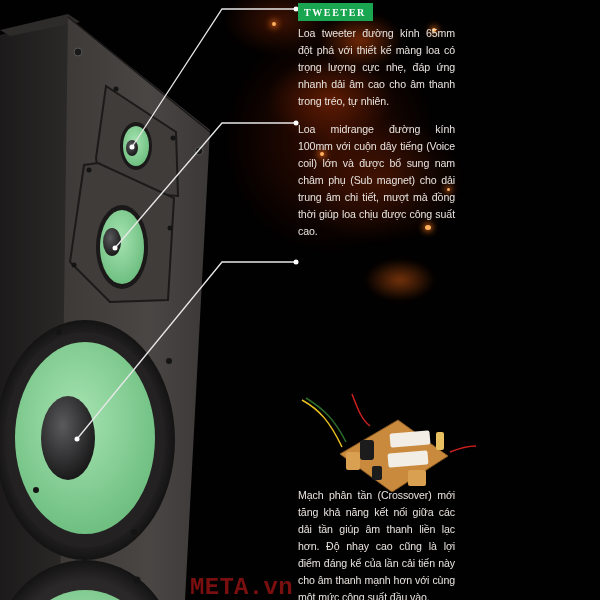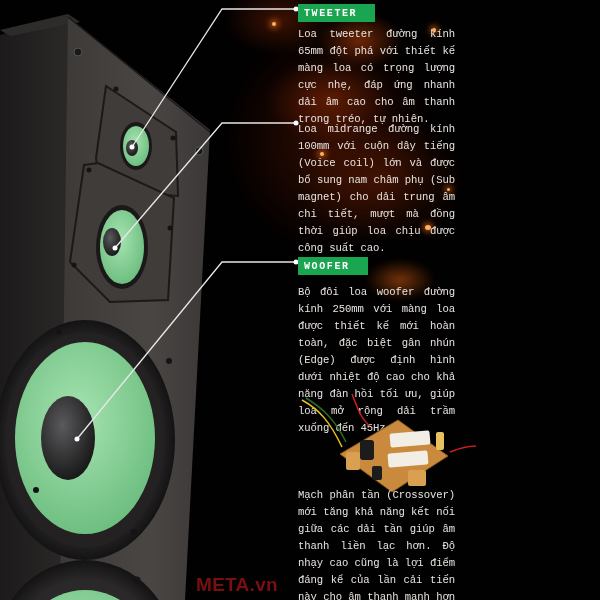--- a/index.html
+++ b/index.html
@@ -16,25 +16,25 @@
       radial-gradient(ellipse 140px 150px at 200px 160px, rgba(80,20,4,.6), transparent 75%);
     filter:blur(2px); }
   .spark { position:absolute; width:4px; height:4px; border-radius:50%; background:#ffb060; box-shadow:0 0 6px 2px rgba(255,120,30,.7); }
   .speaker-svg { position:absolute; left:0; top:0; }
 
   
   .callouts { position:absolute; left:0; top:0; width:600px; height:600px; pointer-events:none; }
 
   
   .block { position:absolute; left:298px; width:157px; }
-  .tag { display:inline-block; background:#1aa551; color:#fff; font-family:Liberation Mono, monospace; font-weight:bold; font-size:10px; letter-spacing:1.6px; padding:3px 18px 2px 6px; line-height:13px; }
-  .desc { margin:6px 0 0 0; color:#e8e3df; font-family:Liberation Mono, monospace; font-size:10.6px; line-height:17px; text-align:justify; letter-spacing:-0.1px; }
+  .tag { display:inline-block; background:#1aa551; color:#fff; font-family:Liberation Serif, serif; font-weight:bold; font-size:10px; letter-spacing:1.6px; padding:3px 7px 2px 6px; line-height:13px; }
+  .desc { margin:6px 0 0 0; color:#e8e3df; font-family:Liberation Sans, sans-serif; font-size:10.6px; line-height:17px; text-align:justify; letter-spacing:-0.1px; }
 
   .crossover-board { position:absolute; left:300px; top:392px; width:180px; height:100px; }
-  .watermark { position:absolute; left:196px; top:574px; color:#7a0f0f; font-family:Liberation Sans, sans-serif; font-weight:bold; font-size:19px; letter-spacing:0.3px; }
+  .watermark { position:absolute; left:190px; top:574px; color:#7a0f0f; font-family:Liberation Mono, monospace; font-weight:bold; font-size:24px; letter-spacing:0.3px; }
 </style>
 </head>
 <body>
 
 <div class="stage">
   <div class="fire"></div>
   <span class="spark" style="left:272px;top:22px"></span>
   <span class="spark" style="left:432px;top:28px"></span>
   <span class="spark" style="left:320px;top:152px"></span>
   <span class="spark" style="left:425px;top:225px;width:6px;height:5px"></span>
@@ -121,24 +121,20 @@
 
   <div class="block" style="top:2px">
     <span class="tag">TWEETER</span>
     <p class="desc" style="margin-top:4px">Loa tweeter đường kính 65mm đột phá với thiết kế màng loa có trọng lượng cực nhẹ, đáp ứng nhanh dải âm cao cho âm thanh trong tréo, tự nhiên.</p>
   </div>
 
   <div class="block" style="top:116px">
     <p class="desc" style="margin-top:5px">Loa midrange đường kính 100mm với cuộn dây tiếng (Voice coil) lớn và được bổ sung nam châm phụ (Sub magnet) cho dải trung âm chi tiết, mượt mà đồng thời giúp loa chịu được công suất cao.</p>
   </div>
 
-  <div class="block" style="top:255px">
-    <span class="tag">WOOFER</span>
-    <p class="desc" style="margin-top:9px">Bộ đôi loa woofer đường kính 250mm với màng loa được thiết kế mới hoàn toàn, đặc biệt gân nhún (Edge) được định hình dưới nhiệt độ cao cho khả năng đàn hồi tối ưu, giúp loa mở rộng dải trầm xuống đến 45Hz.</p>
-  </div>
 
   <svg class="crossover-board" viewBox="0 0 180 100">
     <path d="M2,8 C20,18 30,30 42,55" stroke="#e8c020" stroke-width="1.5" fill="none"></path>
     <path d="M6,6 C22,16 34,26 46,50" stroke="#2a6a2a" stroke-width="1.5" fill="none"></path>
     <path d="M52,2 C58,18 62,28 70,34" stroke="#cc2020" stroke-width="1.5" fill="none"></path>
     <path d="M150,60 C160,56 168,54 176,54" stroke="#cc2020" stroke-width="1.5" fill="none"></path>
     <polygon points="40,62 98,28 148,64 92,100" fill="#c98a3e" stroke="#8a5a20" stroke-width="1"></polygon>
     <rect x="90" y="40" width="40" height="14" rx="2" fill="#f2eee6" transform="rotate(-5 110 47)"></rect>
     <rect x="88" y="60" width="40" height="14" rx="2" fill="#f2eee6" transform="rotate(-5 108 67)"></rect>
     <rect x="60" y="48" width="14" height="20" rx="3" fill="#1c1c1c"></rect>

